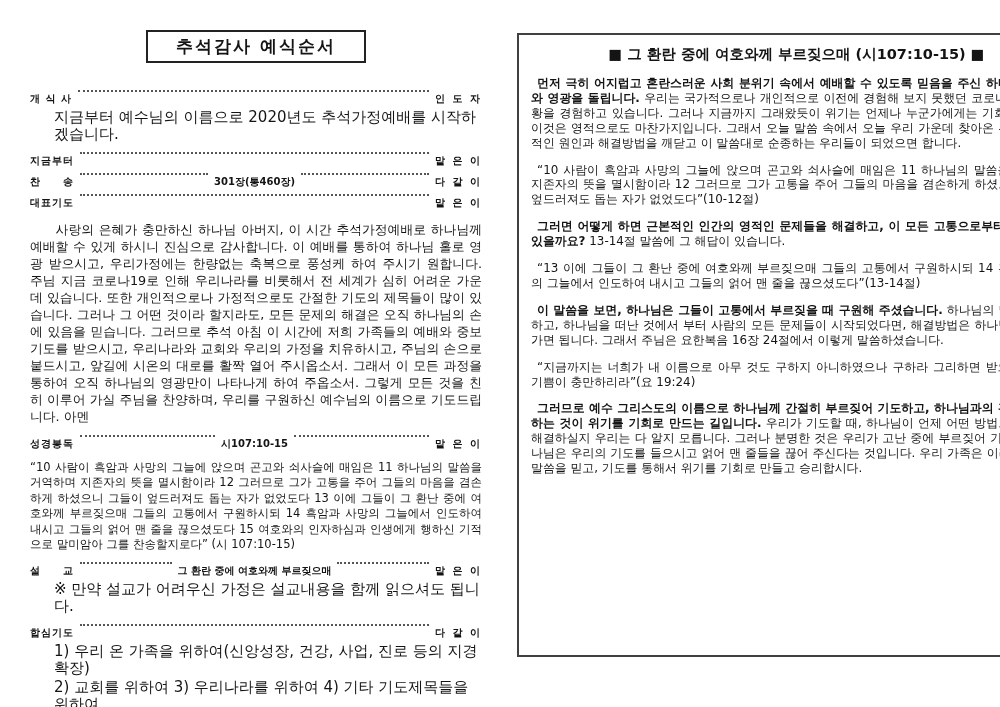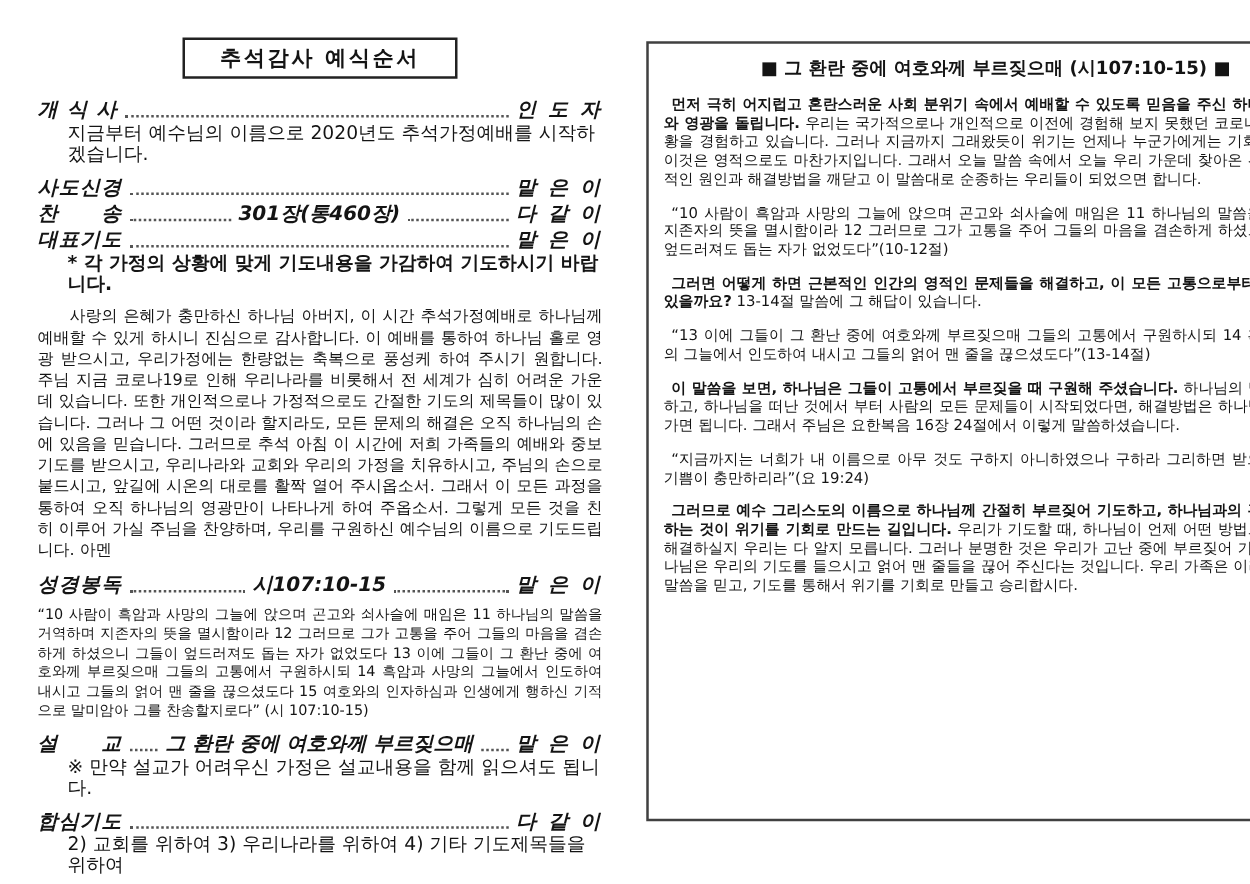--- a/index.html
+++ b/index.html
@@ -4,24 +4,24 @@
 <style>
   html,body { margin:0; padding:0; }
   body {
     width:1000px; height:707px; background:#ffffff; color:#141414;
     font-family:"DejaVu Sans","Liberation Sans",sans-serif;
     position:relative; overflow:hidden;
   }
   
   .page-left { position:absolute; left:30px; top:30px; width:452px; }
   .title-box {
-    border:2px solid #222; width:max-content; margin:0 auto 16px auto;
+    border:2px solid #222; width:max-content; margin:0 auto 27px auto;
     padding:3px 28px; font-size:17px; font-weight:bold; letter-spacing:2px;
   }
-  .svc-row { display:flex; align-items:flex-end; font-weight:bold; font-size:16px; line-height:18px; margin-top:3px;font-style:italic; }
+  .svc-row { display:flex; align-items:flex-start; font-weight:bold; font-size:10px; line-height:18px; margin-top:3px; }
   .svc-row .lbl { white-space:pre; letter-spacing:1px; }
   .svc-row .leader { flex:1 1 auto; border-bottom:2px dotted #555; margin:0 6px 3px 6px; min-width:14px; }
   .svc-row .mid { white-space:pre; font-weight:bold; }
   .svc-row .rgt { white-space:pre; letter-spacing:2px; }
   .sub { font-size:15px; line-height:17px; padding-left:24px; margin:1px 0 2px 0; }
   .sub.bold { font-weight:bold; }
   .mt9 { margin-top:9px; }
   .prayer { font-size:12.8px; line-height:17px; text-align:justify; text-indent:2em; margin:9px 0 10px 0; }
   .scripture { font-size:11.5px; line-height:15.4px; text-align:justify; margin:7px 0 10px 0; }
   
@@ -41,39 +41,38 @@
   <div class="title-box">추석감사 예식순서</div>
 
   <div class="svc-row">
     <span class="lbl">개 식 사</span>
     <span class="leader"></span>
     <span class="rgt">인 도 자</span>
   </div>
   <div class="sub">지금부터 예수님의 이름으로 2020년도 추석가정예배를 시작하겠습니다.</div>
 
   <div class="svc-row mt9">
-    <span class="lbl">사도신경</span>
+    <span class="lbl">지금부터</span>
     <span class="leader"></span>
     <span class="rgt">맡 은 이</span>
   </div>
 
   <div class="svc-row">
     <span class="lbl">찬　　송</span>
     <span class="leader"></span>
     <span class="mid">301장(통460장)</span>
     <span class="leader"></span>
     <span class="rgt">다 같 이</span>
   </div>
 
   <div class="svc-row">
     <span class="lbl">대표기도</span>
     <span class="leader"></span>
     <span class="rgt">맡 은 이</span>
   </div>
-  <div class="sub bold">* 각 가정의 상황에 맞게 기도내용을 가감하여 기도하시기 바랍니다.</div>
 
   <div class="prayer">사랑의 은혜가 충만하신 하나님 아버지, 이 시간 추석가정예배로 하나님께 예배할 수 있게 하시니 진심으로 감사합니다. 이 예배를 통하여 하나님 홀로 영광 받으시고, 우리가정에는 한량없는 축복으로 풍성케 하여 주시기 원합니다.  주님 지금 코로나19로 인해 우리나라를 비롯해서 전 세계가 심히 어려운 가운데 있습니다. 또한 개인적으로나 가정적으로도 간절한 기도의 제목들이 많이 있습니다.  그러나 그 어떤 것이라 할지라도, 모든 문제의 해결은 오직 하나님의 손에 있음을 믿습니다. 그러므로 추석 아침 이 시간에 저희 가족들의 예배와 중보기도를 받으시고, 우리나라와 교회와 우리의 가정을 치유하시고, 주님의 손으로 붙드시고, 앞길에 시온의 대로를 활짝 열어 주시옵소서. 그래서 이 모든 과정을 통하여 오직 하나님의 영광만이 나타나게 하여 주옵소서.  그렇게 모든 것을 친히 이루어 가실 주님을 찬양하며, 우리를 구원하신 예수님의 이름으로 기도드립니다. 아멘</div>
 
   <div class="svc-row">
     <span class="lbl">성경봉독</span>
     <span class="leader"></span>
     <span class="mid">시107:10-15</span>
     <span class="leader"></span>
     <span class="rgt">맡 은 이</span>
   </div>
@@ -87,20 +86,21 @@
     <span class="leader"></span>
     <span class="rgt">맡 은 이</span>
   </div>
   <div class="sub">※ 만약 설교가 어려우신 가정은 설교내용을 함께 읽으셔도 됩니다.</div>
 
   <div class="svc-row mt9">
     <span class="lbl">합심기도</span>
     <span class="leader"></span>
     <span class="rgt">다 같 이</span>
   </div>
+  <div class="sub">1) 우리 온 가족을 위하여(신앙성장, 건강, 사업, 진로 등의 지경확장)</div>
   <div class="sub">2) 교회를 위하여 3) 우리나라를 위하여 4) 기타 기도제목들을 위하여</div>
 
   <div class="svc-row mt9">
     <span class="lbl">찬　　송</span>
     <span class="leader"></span>
     <span class="mid">384장(통434장)</span>
     <span class="leader"></span>
     <span class="rgt">다 같 이</span>
   </div>
 

